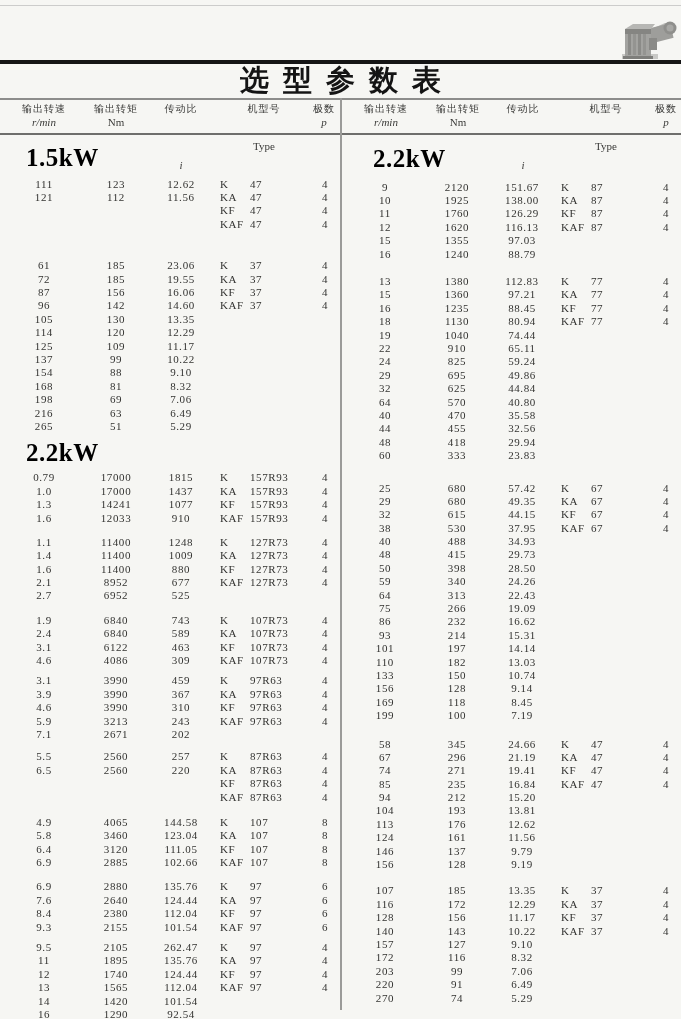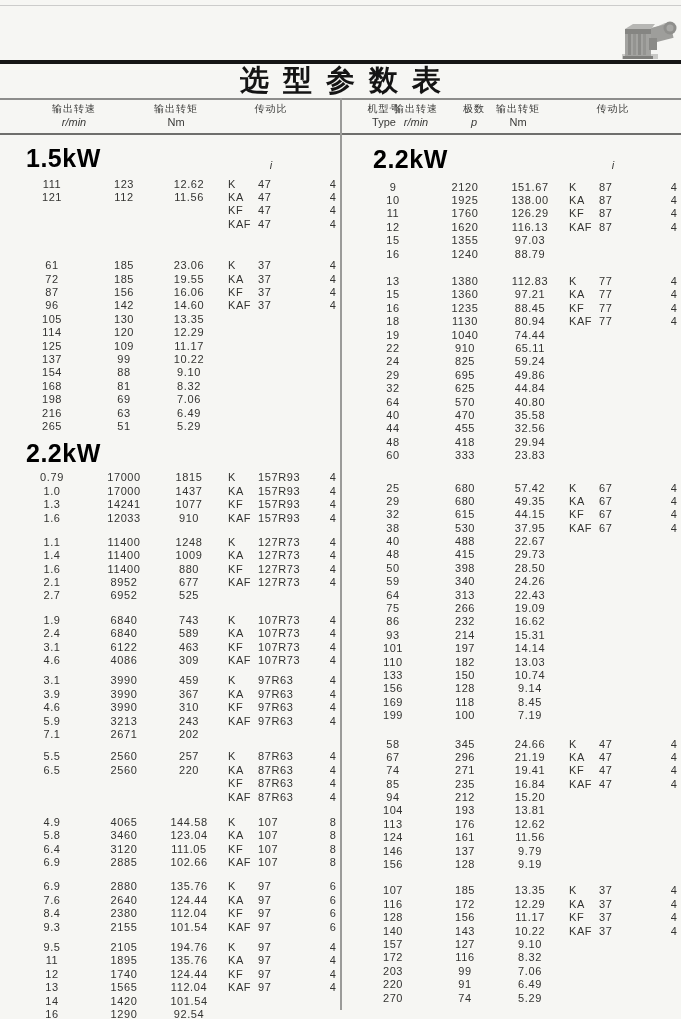--- a/index.html
+++ b/index.html
@@ -1,58 +1,58 @@
 <!DOCTYPE html>
 <html><head>
 <meta charset="utf-8">
 <style>
   html,body{margin:0;padding:0;}
   body{background:#e9e9e7;}
   .page{
     position:relative;width:681px;height:1019px;margin:0 auto;
     background:#f6f6f3;overflow:hidden;
-    font-family:Liberation Sans, sans-serif;
+    font-family:Liberation Serif, serif;
     color:#2f2f2f;
   }
   .top-hairline{position:absolute;top:5px;left:0;width:681px;height:1px;background:#cccccb;}
   .thick-rule{position:absolute;top:60px;left:0;width:681px;height:4px;background:#151515;}
   .rule{position:absolute;left:0;width:681px;height:2px;background:#8d8d8b;}
   .rule-under-title{top:98px;}
   .rule-under-header{top:133px;background:#6e6e6c;}
   .v-divider{position:absolute;left:340px;top:98px;width:2px;height:912px;background:#9b9b99;}
 
   .motor{position:absolute;top:14px;right:0;width:62px;height:52px;}
 
   .title{
     position:absolute;top:61px;left:0;width:100%;margin:0;
     text-align:center;font-size:29px;font-weight:700;color:#141414;
     letter-spacing:14px;text-indent:14px;white-space:nowrap;
   }
 
   .col-headers{position:absolute;top:102px;height:31px;display:flex;}
   .col-headers.left-h{left:0;}
   .col-headers.right-h{left:342px;}
-  .hc{display:flex;flex-direction:column;justify-content:flex-start;text-align:center;color:#3a3a38;padding-left:30px;}
+  .hc{display:flex;flex-direction:column;justify-content:flex-start;text-align:center;color:#3a3a38;}
   .hc .zh{font-size:10px;line-height:13px;letter-spacing:1px;}
   .hc .unit{font-size:11px;line-height:14px;}
   .hc:nth-child(1) .unit,.hc:nth-child(3) .unit,.hc:nth-child(5) .unit{font-style:italic;}
-  .hc1{width:88px;} .hc2{width:56px;} .hc3{width:74px;gap:43px;} .hc4{width:92px;} .hc5{width:28px;}
+  .hc1{width:88px;} .hc2{width:56px;} .hc3{width:74px;gap:43px;} .hc4{width:92px;gap:24px;} .hc5{width:28px;}
 
   .half{position:absolute;top:140px;width:339px;height:879px;overflow:hidden;}
   .left-half{left:0;}
   .right-half{left:341px;}
 
   .kw{font-size:25px;line-height:26px;font-weight:700;color:#000000;letter-spacing:.5px;}
   .left-half .kw{margin:0 0 0 26px;}
   .right-half .kw{margin:0 0 0 32px;}
   .kw.first{margin-top:5px;margin-bottom:6px;}
   .left-half .kw.second{margin-top:7px;margin-bottom:5px;}
   .right-half .kw.first{margin-top:6px;margin-bottom:8px;}
 
-  .group{width:391px;margin-left:8px;}
+  .group{width:391px;}
   .row{display:flex;height:13.4px;align-items:center;}
   .c{font-size:11px;letter-spacing:.6px;color:#333331;white-space:nowrap;}
   .c1{width:88px;text-align:center;}
   .c2{width:56px;text-align:center;}
   .c3{width:74px;text-align:center;}
   .c4{width:92px;text-align:left;padding-left:2px;}
   .c5{width:26px;text-align:center;}
   .pfx{display:inline-block;width:30px;font-style:normal;}
   .tsz{font-style:normal;}
 
@@ -485,21 +485,21 @@
           <span class="c c2">2155</span>
           <span class="c c3">101.54</span>
           <span class="c c4"><i class="pfx">KAF</i><i class="tsz">97</i></span>
           <span class="c c5">6</span>
         </div>
       </div>
     <div class="group gap7">
         <div class="row">
           <span class="c c1">9.5</span>
           <span class="c c2">2105</span>
-          <span class="c c3">194.76</span>
+          <span class="c c3">262.47</span>
           <span class="c c4"><i class="pfx">K</i><i class="tsz">97</i></span>
           <span class="c c5">4</span>
         </div>
         <div class="row">
           <span class="c c1">11</span>
           <span class="c c2">1895</span>
           <span class="c c3">135.76</span>
           <span class="c c4"><i class="pfx">KA</i><i class="tsz">97</i></span>
           <span class="c c5">4</span>
         </div>
@@ -705,21 +705,21 @@
         <div class="row">
           <span class="c c1">38</span>
           <span class="c c2">530</span>
           <span class="c c3">37.95</span>
           <span class="c c4"><i class="pfx">KAF</i><i class="tsz">67</i></span>
           <span class="c c5">4</span>
         </div>
         <div class="row">
           <span class="c c1">40</span>
           <span class="c c2">488</span>
-          <span class="c c3">22.67</span>
+          <span class="c c3">34.93</span>
           <span class="c c4"><i class="pfx"></i><i class="tsz"></i></span>
           <span class="c c5"></span>
         </div>
         <div class="row">
           <span class="c c1">48</span>
           <span class="c c2">415</span>
           <span class="c c3">29.73</span>
           <span class="c c4"><i class="pfx"></i><i class="tsz"></i></span>
           <span class="c c5"></span>
         </div>

